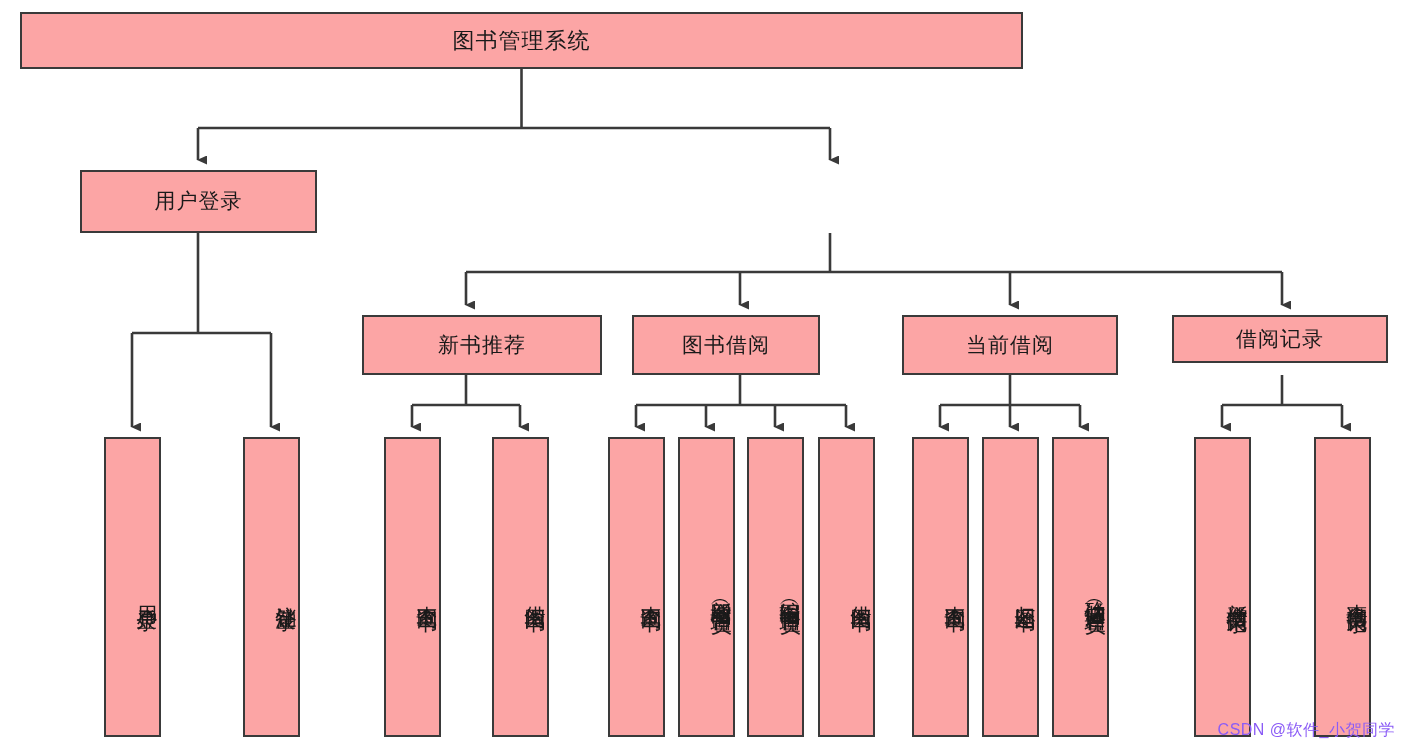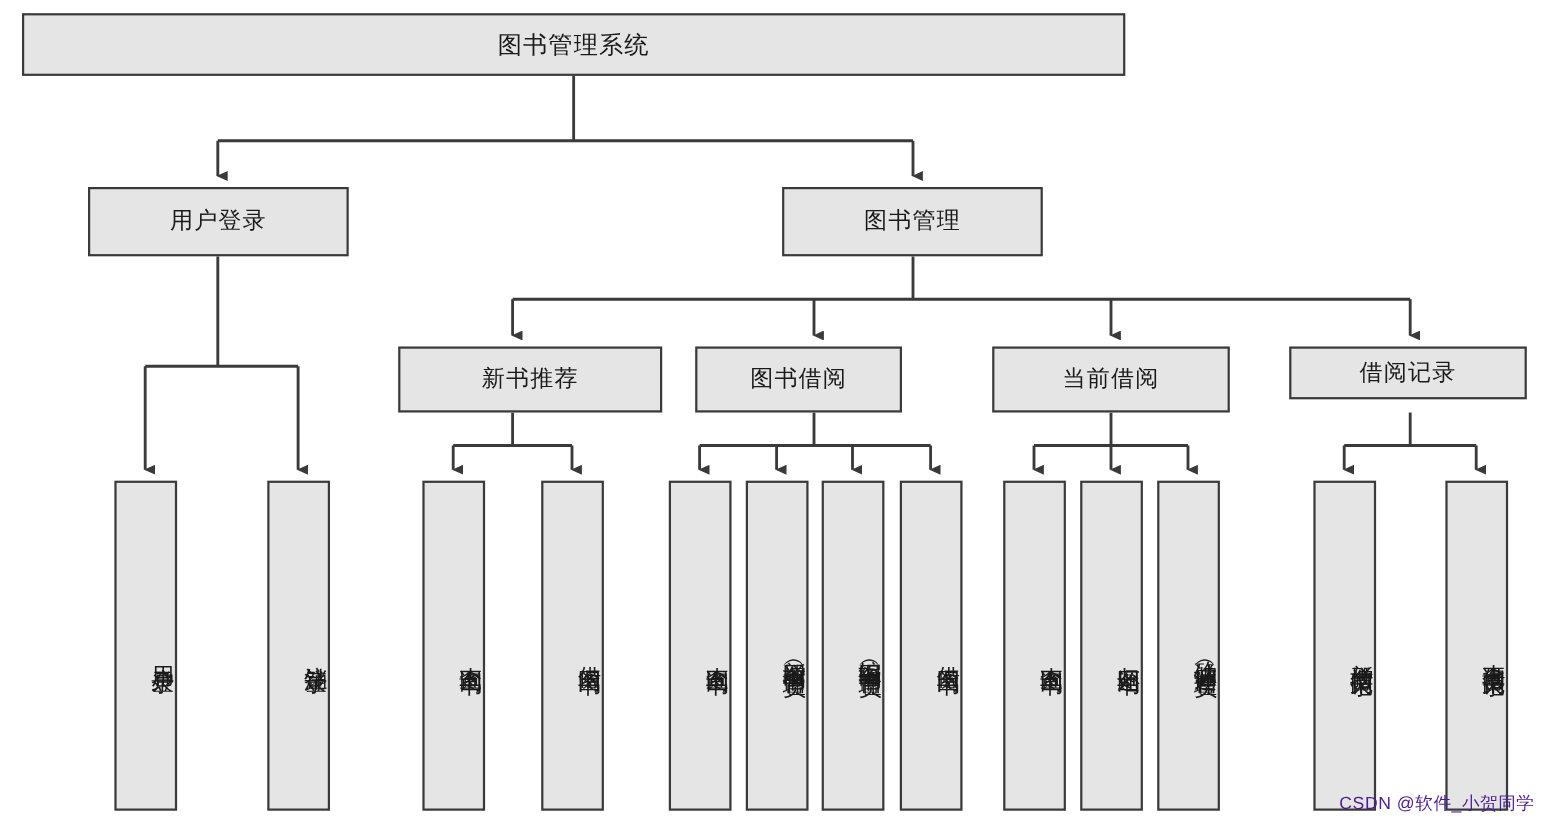--- a/index.html
+++ b/index.html
@@ -22,21 +22,21 @@
     position: absolute;
     left: 0;
     top: 0;
     width: 1405px;
     height: 747px;
     pointer-events: none;
   }
   .node {
     position: absolute;
     box-sizing: border-box;
-    background: #e5e5e5;
+    background: #fca5a5;
     border: 2px solid #3a3a3a;
     display: flex;
     align-items: center;
     justify-content: center;
     color: #1a1a1a;
     text-align: center;
     line-height: 1.15;
   }
   .node-h {
     font-size: 21px;
@@ -59,21 +59,21 @@
     writing-mode: vertical-rl;
     text-orientation: upright;
     display: block;
     white-space: normal;
   }
   .watermark {
     position: absolute;
     right: 10px;
     bottom: 6px;
     font-size: 16px;
-    color: #4c1d95;
+    color: #8b5cf6;
     letter-spacing: 0.5px;
     white-space: nowrap;
     margin-top: 42px;
   }
 </style>
 </head>
 <body>
 
 <div id="diagram-canvas">
 
@@ -131,23 +131,20 @@
   </svg>
 
   <div class="node node-root" style="left:20px; top:12px; width:1003px; height:57px;">
     <span>图书管理系统</span>
   </div>
 
   <div class="node node-h" style="left:80px; top:170px; width:237px; height:63px;">
     <span>用户登录</span>
   </div>
 
-  <div class="node node-h" style="left:711px; top:170px; width:237px; height:63px;">
-    <span>图书管理</span>
-  </div>
 
   <div class="node node-h" style="left:362px; top:315px; width:240px; height:60px;">
     <span>新书推荐</span>
   </div>
 
   <div class="node node-h" style="left:632px; top:315px; width:188px; height:60px;text-align:right;">
     <span>图书借阅</span>
   </div>
 
   <div class="node node-h" style="left:902px; top:315px; width:216px; height:60px;">

